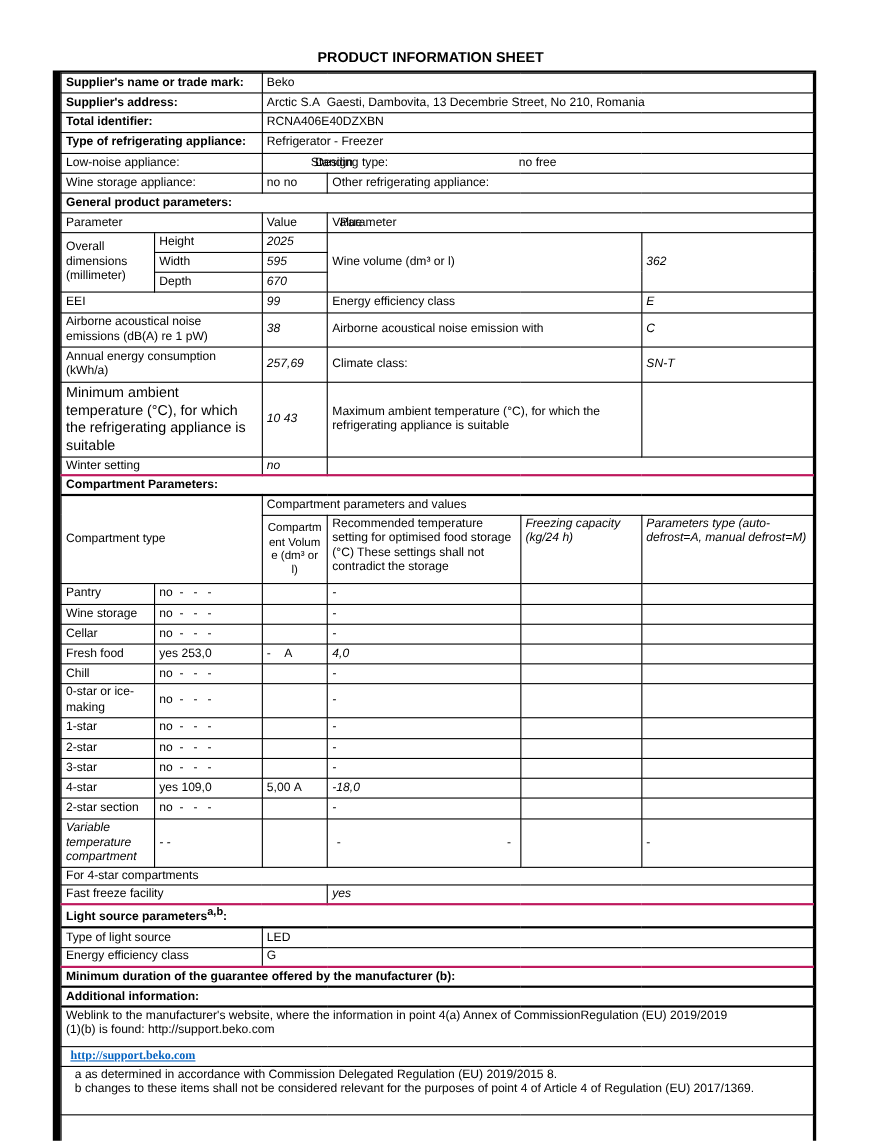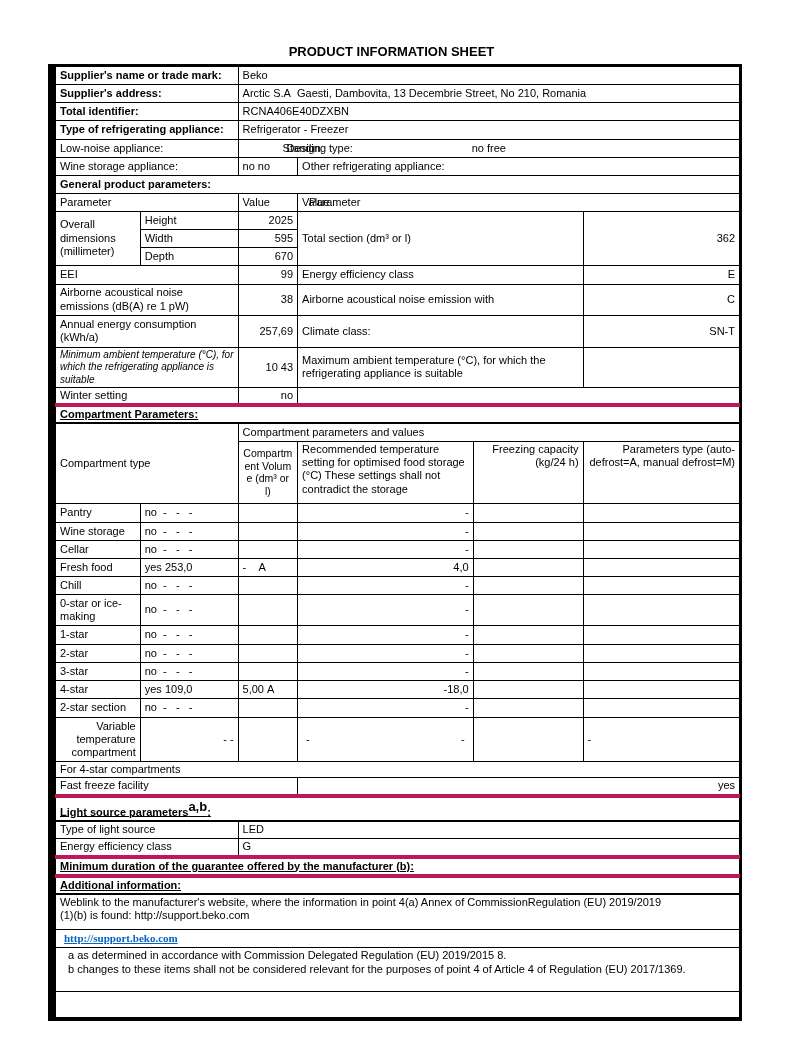--- a/index.html
+++ b/index.html
@@ -17,35 +17,35 @@
     margin-left:48px;width:685px;
     border:2px solid #000;border-left-width:7px;border-bottom-width:3px;
     box-sizing:content-box;
   }
   table{border-collapse:collapse;width:100%;table-layout:fixed;}
   td{
     border:1px solid #000;padding:1px 4px;vertical-align:middle;
     overflow:hidden;
   }
   .b{font-weight:bold;}
-  .c{text-align:right;}
+  .c{text-align:left;font-style:italic;}
   .r{}
-  .small{font-size:10px;line-height:1.25;font-style:italic;}
+  .small{font-size:13px;line-height:1.25;}
   .volhead{word-break:break-all;text-align:center;font-size:10.5px;}
-  .thick{border-top:4px solid #be185d;border-bottom:2px solid #000;text-decoration:underline;}
+  .thick{border-top:2px solid #be185d;border-bottom:2px solid #000;}
   .rel{position:relative;text-align:center;}
   .ov1{position:absolute;left:44px;top:2px;white-space:nowrap;}
   .ov2{position:absolute;left:48px;top:2px;white-space:nowrap;}
   .ov3{position:absolute;left:4px;top:2px;white-space:nowrap;}
   .ov4{position:absolute;left:11px;top:2px;white-space:nowrap;}
   .sb{display:flex;justify-content:space-between;padding:0 4px;}
   .link{color:#0563C1;font-weight:bold;text-decoration:underline;cursor:pointer;font-family:Liberation Serif, serif;}
   .fn{text-indent:8px;max-width:660px;}
   .vt{vertical-align:top;}
-  sup{font-size:13px;}
+  sup{font-size:10px;}
 </style>
 </head>
 <body>
 
 <div class="title">PRODUCT INFORMATION SHEET</div>
 
 <div class="sheet">
 <table>
   <colgroup>
     <col style="width:84px">
@@ -95,21 +95,21 @@
     <td>Value</td>
     <td colspan="3" class="rel">
       <span class="ov3">Value</span>
       <span class="ov4">Parameter</span>
     </td>
   </tr>
   <tr style="height:18px">
     <td rowspan="3">Overall dimensions (millimeter)</td>
     <td>Height</td>
     <td class="c">2025</td>
-    <td colspan="2" rowspan="3">Total section (dm³ or l)</td>
+    <td colspan="2" rowspan="3">Wine volume (dm³ or l)</td>
     <td rowspan="3" class="c">362</td>
   </tr>
   <tr style="height:18px">
     <td>Width</td>
     <td class="c">595</td>
   </tr>
   <tr style="height:18px">
     <td>Depth</td>
     <td class="c">670</td>
   </tr>

